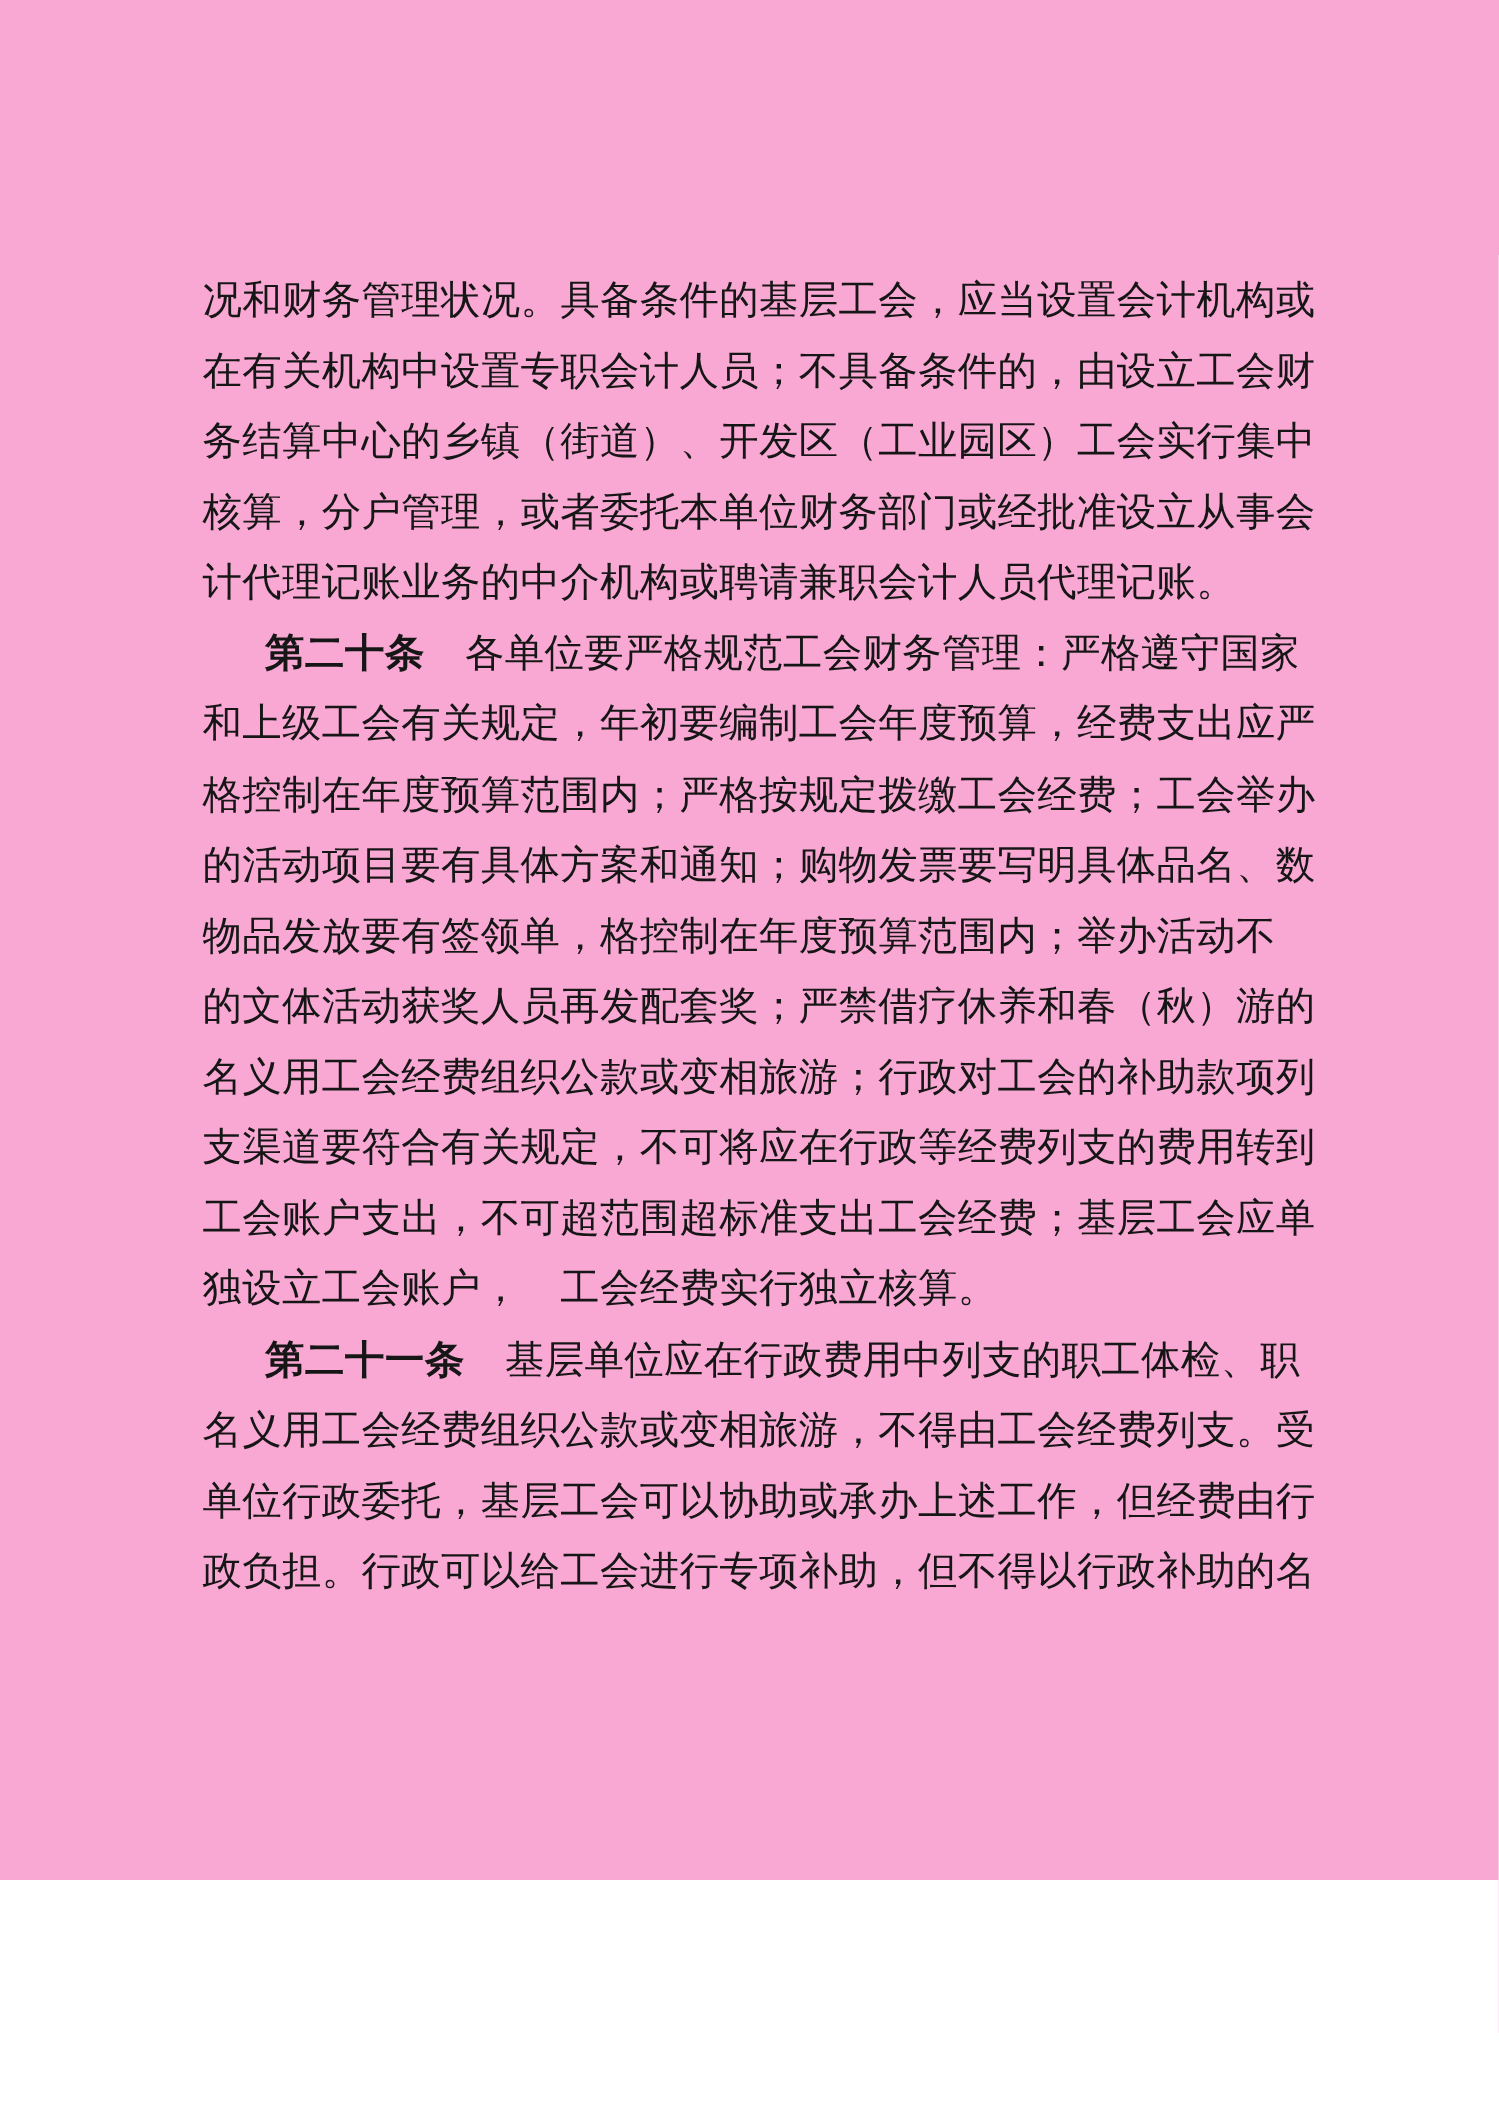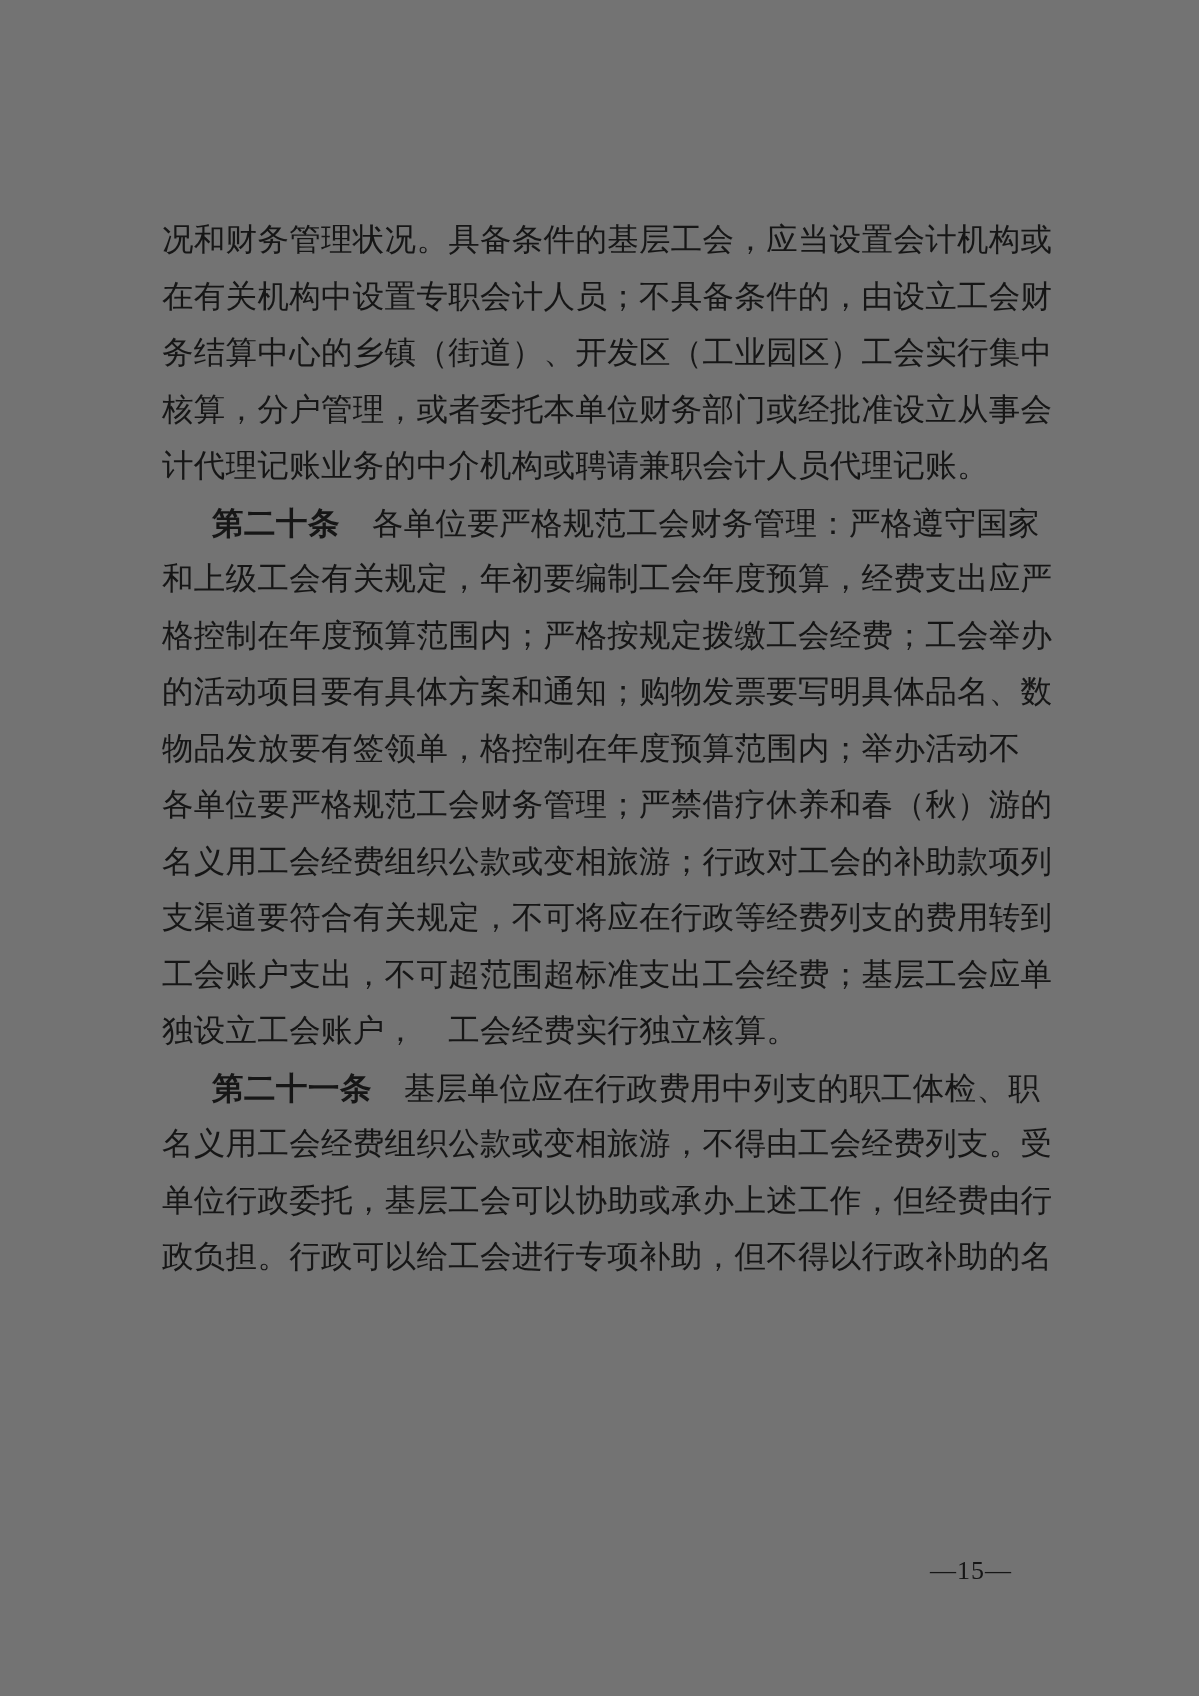--- a/index.html
+++ b/index.html
@@ -3,22 +3,22 @@
 <meta charset="utf-8">
 <style>
   html, body {
     margin: 0;
     padding: 0;
     background: #ffffff;
   }
   .page {
     position: relative;
     width: 1199px;
-    height: 1696px;
-    background: #737373;
+    height: 1504px;
+    background: #f9a8d4;
     overflow: hidden;
     font-family: "Liberation Serif", serif;
     color: #161616;
   }
   .text-block {
     position: absolute;
     left: 162px;
     top: 212px;
     width: 886px;
   }
@@ -57,21 +57,21 @@
       <div class="text-line"><span>况和财务管理状况。具备条件的基层工会，应当设置会计机构或</span></div>
       <div class="text-line"><span>在有关机构中设置专职会计人员；不具备条件的，由设立工会财</span></div>
       <div class="text-line"><span>务结算中心的乡镇（街道）、开发区（工业园区）工会实行集中</span></div>
       <div class="text-line"><span>核算，分户管理，或者委托本单位财务部门或经批准设立从事会</span></div>
       <div class="text-line"><span>计代理记账业务的中介机构或聘请兼职会计人员代理记账。</span></div>
       <div class="text-line has-heading"><span class="article-heading">第二十条</span><span>各单位要严格规范工会财务管理：严格遵守国家</span></div>
       <div class="text-line"><span>和上级工会有关规定，年初要编制工会年度预算，经费支出应严</span></div>
       <div class="text-line"><span>格控制在年度预算范围内；严格按规定拨缴工会经费；工会举办</span></div>
       <div class="text-line"><span>的活动项目要有具体方案和通知；购物发票要写明具体品名、数</span></div>
       <div class="text-line"><span>物品发放要有签领单，格控制在年度预算范围内；举办活动不</span></div>
-      <div class="text-line"><span>各单位要严格规范工会财务管理；严禁借疗休养和春（秋）游的</span></div>
+      <div class="text-line"><span>的文体活动获奖人员再发配套奖；严禁借疗休养和春（秋）游的</span></div>
       <div class="text-line"><span>名义用工会经费组织公款或变相旅游；行政对工会的补助款项列</span></div>
       <div class="text-line"><span>支渠道要符合有关规定，不可将应在行政等经费列支的费用转到</span></div>
       <div class="text-line"><span>工会账户支出，不可超范围超标准支出工会经费；基层工会应单</span></div>
       <div class="text-line"><span>独设立工会账户，　工会经费实行独立核算。</span></div>
       <div class="text-line has-heading"><span class="article-heading">第二十一条</span><span>基层单位应在行政费用中列支的职工体检、职</span></div>
       <div class="text-line"><span>名义用工会经费组织公款或变相旅游，不得由工会经费列支。受</span></div>
       <div class="text-line"><span>单位行政委托，基层工会可以协助或承办上述工作，但经费由行</span></div>
       <div class="text-line"><span>政负担。行政可以给工会进行专项补助，但不得以行政补助的名</span></div>
     </div>
   <div class="page-number">—15—</div>

